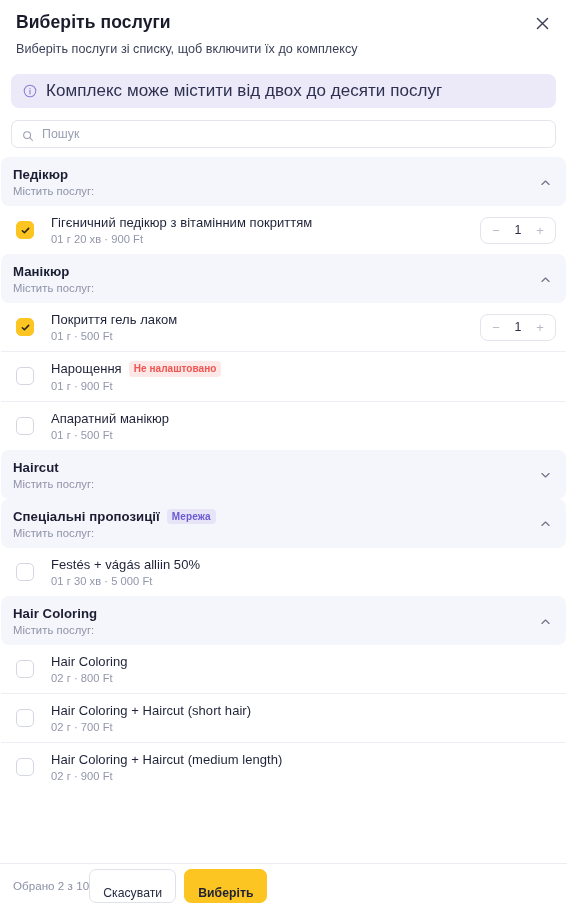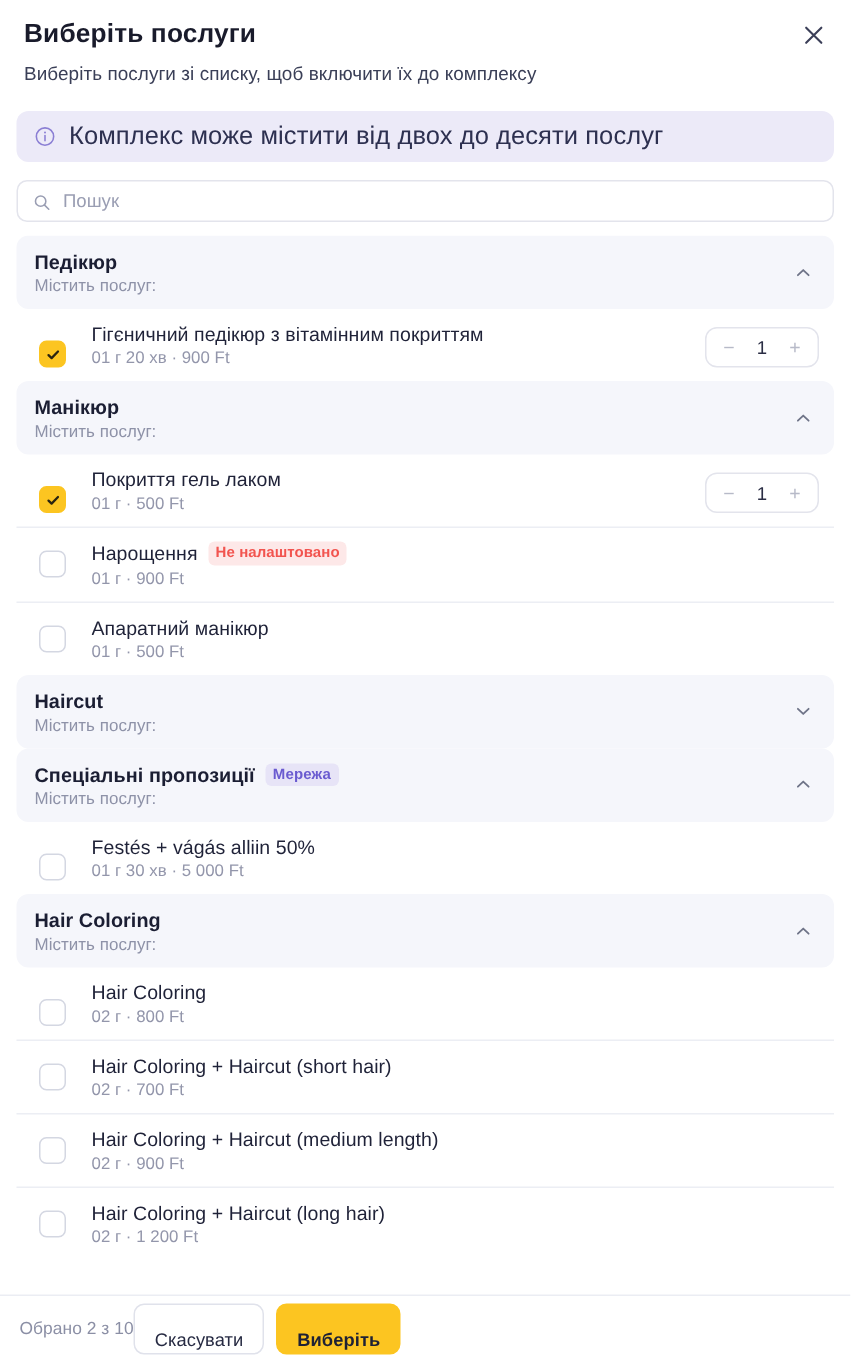--- a/index.html
+++ b/index.html
@@ -54,21 +54,21 @@
   }
   .search-input::placeholder { color: #9a9eb3; }
   .search-icon {
     position: absolute; left: 11px; top: 50%; transform: translateY(-50%);
     width: 12px; height: 12px; display: block; pointer-events: none;
   }
 
   
   .list {
     flex: 1 1 auto; overflow: hidden;
-    padding: 0 11px; margin-top: 9px;
+    padding: 0 1px; margin-top: 9px;
     position: relative;
   }
   .group { margin-bottom: 0; }
 
   .group-header {
     background: #f5f6fb;
     border-radius: 8px;
     padding: 10px 40px 9px 12px;
     position: relative;
     margin-top: 9px;
@@ -90,21 +90,21 @@
 
   
   .rows { }
   .row {
     display: flex; align-items: center;
     padding: 9px 4px 9px 4px;
     min-height: 46px;
     border-top: 1px solid #eceef4;
     position: relative;
   }
-  .row.first { border-top: none; align-items: flex-end; }
+  .row.first { border-top: none; }
   .cb {
     width: 18px; height: 18px; flex: 0 0 auto;
     border-radius: 5px; margin-right: 17px; margin-left: 11px;
     border: 1.4px solid #d4d7e2; background: #fff;
     cursor: pointer; display: flex; align-items: center; justify-content: center;
   }
   .cb.checked { background: #fcc521; border-color: #fcc521; }
   .cb.checked svg { width: 11px; height: 11px; display: block; }
   .cb:not(.checked) svg { display: none; }
   .row-main { flex: 1 1 auto; min-width: 0; }
@@ -338,29 +338,20 @@
           </div>
           <div class="row">
             <span class="cb"></span>
             <div class="row-main">
               <div class="row-title-line">
                 <span class="row-title">Hair Coloring + Haircut (medium length)</span>
               </div>
               <div class="row-meta">02 г · 900 Ft</div>
             </div>
           </div>
-          <div class="row">
-            <span class="cb"></span>
-            <div class="row-main">
-              <div class="row-title-line">
-                <span class="row-title">Hair Coloring + Haircut (long hair)</span>
-              </div>
-              <div class="row-meta">02 г · 1 200 Ft</div>
-            </div>
-          </div>
         </div>
       </div>
     </div>
 
   <div class="footer">
     <span class="footer-count">Обрано 2 з 10</span>
     <div class="footer-btns">
       <button class="btn btn-ghost">Скасувати</button>
       <button class="btn btn-primary">Виберіть</button>
     </div>

